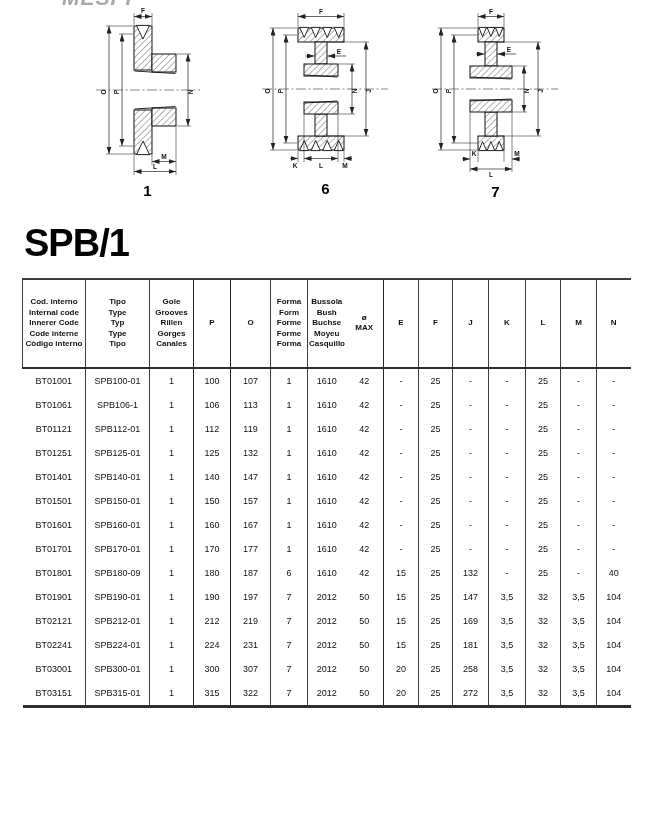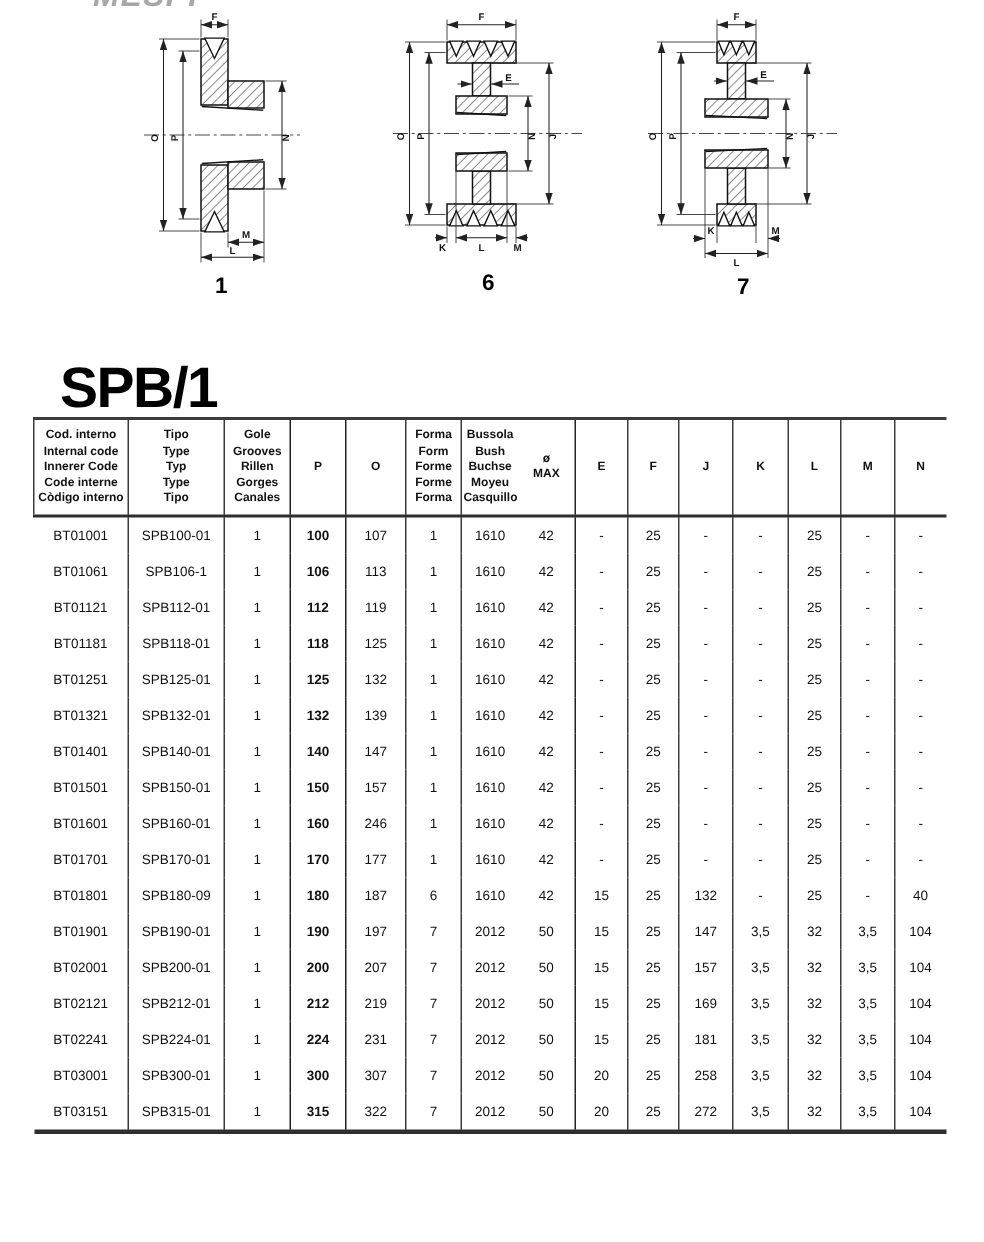--- a/index.html
+++ b/index.html
@@ -22,32 +22,32 @@
 
   .part{fill:url(#hatch);stroke:#111;stroke-width:1}
   .notch{fill:#fff;stroke:#111;stroke-width:0.9}
   .edge{stroke:#111;stroke-width:0.9}
   .cl{stroke:#333;stroke-width:0.6;stroke-dasharray:10 2.5 2 2.5}
   .dim{stroke:#222;stroke-width:0.7}
   .ext{stroke:#222;stroke-width:0.55}
   .lbl{font:bold 6.5px "Liberation Sans",sans-serif;fill:#111}
 
   
-  h1{position:absolute;top:222px;left:24px;margin:16px;font-size:38px;font-weight:bold;letter-spacing:-1px;color:#000}
+  h1{position:absolute;top:222px;left:24px;margin:0;font-size:38px;font-weight:bold;letter-spacing:-1px;color:#000}
 
   
   table{position:absolute;top:278px;left:22px;width:608px;border-collapse:collapse;table-layout:fixed;
         border-bottom:3px solid #2e2e2e}
   thead tr{border-top:2px solid #3c3c3c;border-bottom:2px solid #2e2e2e}
-  th{font-size:8px;font-weight:bold;line-height:10.5px;white-space:pre-line;padding:5px 1px;text-align:center;vertical-align:middle}
+  th{font-size:8px;font-weight:bold;line-height:10.5px;white-space:pre-line;padding:17px 1px;text-align:center;vertical-align:middle}
   td{font-size:9px;height:24px;text-align:center;padding:0;vertical-align:middle}
   .bl{border-left:1px solid #3c3c3c}
   .blh{border-left:1.5px solid #222}
   thead th.c1{border-left:1px solid #3c3c3c}
-  td.c4{font-weight:bold}
+  td.c4{font-weight:normal}
 </style>
 </head>
 <body>
 
 <svg width="0" height="0" style="position:absolute" aria-hidden="true">
   <defs>
     <pattern id="hatch" patternUnits="userSpaceOnUse" width="4.5" height="4.5" patternTransform="rotate(45)">
       <rect width="4.5" height="4.5" fill="#fff"></rect>
       <line x1="0" y1="0" x2="0" y2="4.5" stroke="#555" stroke-width="0.9"></line>
     </pattern>
@@ -341,73 +341,39 @@
         <td>42</td>
         <td class="blh">-</td>
         <td class="bl">25</td>
         <td class="bl">-</td>
         <td class="bl">-</td>
         <td class="bl">25</td>
         <td class="bl">-</td>
         <td class="bl">-</td>
       </tr>
 
-      <tr>
-        <td class="c1">BT01181</td>
-        <td class="bl">SPB118-01</td>
-        <td class="bl">1</td>
-        <td class="blh c4">118</td>
-        <td class="blh">125</td>
-        <td class="bl">1</td>
-        <td class="bl">1610</td>
-        <td>42</td>
-        <td class="blh">-</td>
-        <td class="bl">25</td>
-        <td class="bl">-</td>
-        <td class="bl">-</td>
-        <td class="bl">25</td>
-        <td class="bl">-</td>
-        <td class="bl">-</td>
-      </tr>
 
       <tr>
         <td class="c1">BT01251</td>
         <td class="bl">SPB125-01</td>
         <td class="bl">1</td>
         <td class="blh c4">125</td>
         <td class="blh">132</td>
         <td class="bl">1</td>
         <td class="bl">1610</td>
         <td>42</td>
         <td class="blh">-</td>
         <td class="bl">25</td>
         <td class="bl">-</td>
         <td class="bl">-</td>
         <td class="bl">25</td>
         <td class="bl">-</td>
         <td class="bl">-</td>
       </tr>
 
-      <tr>
-        <td class="c1">BT01321</td>
-        <td class="bl">SPB132-01</td>
-        <td class="bl">1</td>
-        <td class="blh c4">132</td>
-        <td class="blh">139</td>
-        <td class="bl">1</td>
-        <td class="bl">1610</td>
-        <td>42</td>
-        <td class="blh">-</td>
-        <td class="bl">25</td>
-        <td class="bl">-</td>
-        <td class="bl">-</td>
-        <td class="bl">25</td>
-        <td class="bl">-</td>
-        <td class="bl">-</td>
-      </tr>
 
       <tr>
         <td class="c1">BT01401</td>
         <td class="bl">SPB140-01</td>
         <td class="bl">1</td>
         <td class="blh c4">140</td>
         <td class="blh">147</td>
         <td class="bl">1</td>
         <td class="bl">1610</td>
         <td>42</td>
@@ -436,21 +402,21 @@
         <td class="bl">25</td>
         <td class="bl">-</td>
         <td class="bl">-</td>
       </tr>
 
       <tr>
         <td class="c1">BT01601</td>
         <td class="bl">SPB160-01</td>
         <td class="bl">1</td>
         <td class="blh c4">160</td>
-        <td class="blh">246</td>
+        <td class="blh">167</td>
         <td class="bl">1</td>
         <td class="bl">1610</td>
         <td>42</td>
         <td class="blh">-</td>
         <td class="bl">25</td>
         <td class="bl">-</td>
         <td class="bl">-</td>
         <td class="bl">25</td>
         <td class="bl">-</td>
         <td class="bl">-</td>
@@ -503,37 +469,20 @@
         <td>50</td>
         <td class="blh">15</td>
         <td class="bl">25</td>
         <td class="bl">147</td>
         <td class="bl">3,5</td>
         <td class="bl">32</td>
         <td class="bl">3,5</td>
         <td class="bl">104</td>
       </tr>
 
-      <tr>
-        <td class="c1">BT02001</td>
-        <td class="bl">SPB200-01</td>
-        <td class="bl">1</td>
-        <td class="blh c4">200</td>
-        <td class="blh">207</td>
-        <td class="bl">7</td>
-        <td class="bl">2012</td>
-        <td>50</td>
-        <td class="blh">15</td>
-        <td class="bl">25</td>
-        <td class="bl">157</td>
-        <td class="bl">3,5</td>
-        <td class="bl">32</td>
-        <td class="bl">3,5</td>
-        <td class="bl">104</td>
-      </tr>
 
       <tr>
         <td class="c1">BT02121</td>
         <td class="bl">SPB212-01</td>
         <td class="bl">1</td>
         <td class="blh c4">212</td>
         <td class="blh">219</td>
         <td class="bl">7</td>
         <td class="bl">2012</td>
         <td>50</td>

